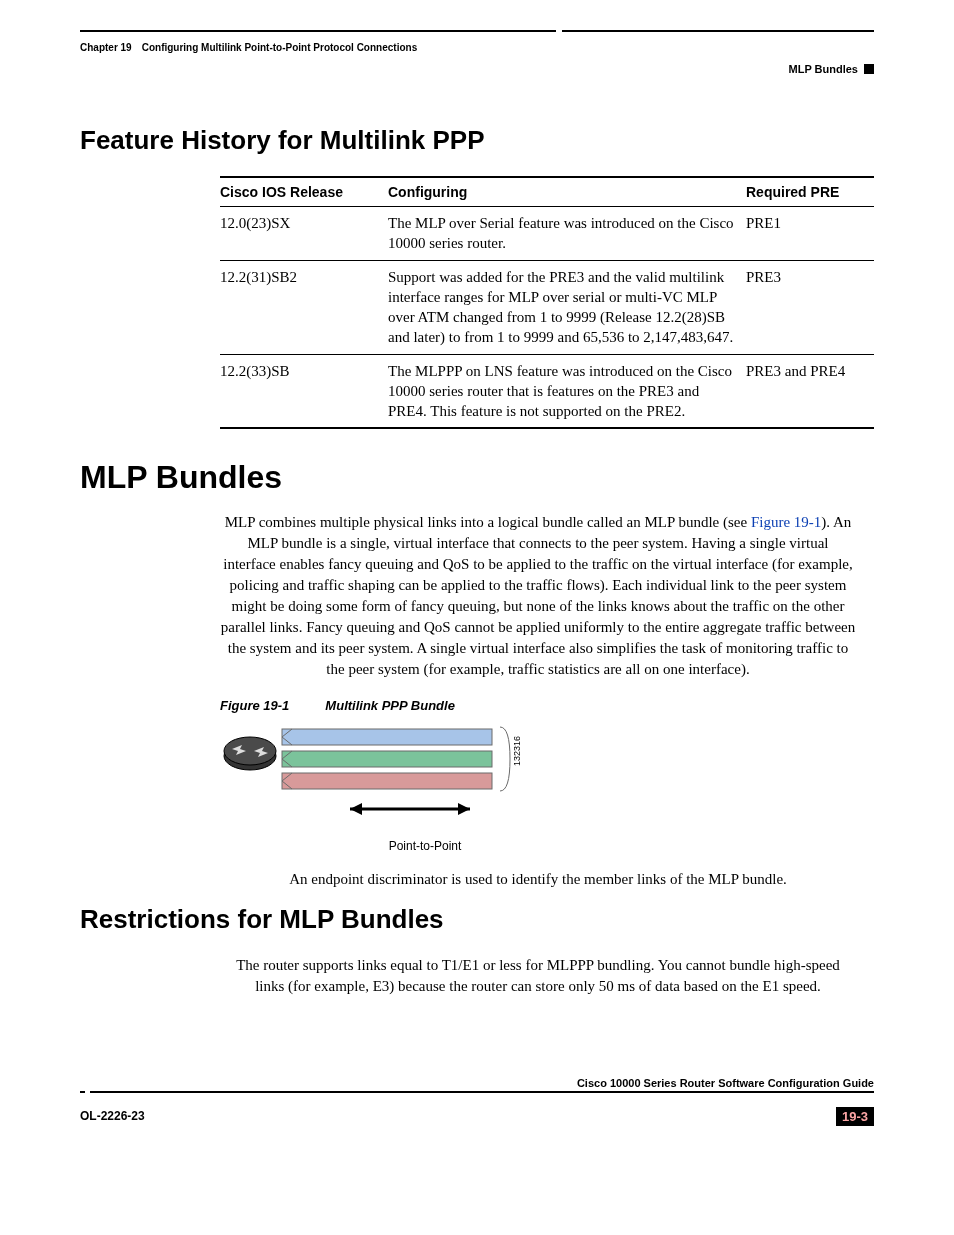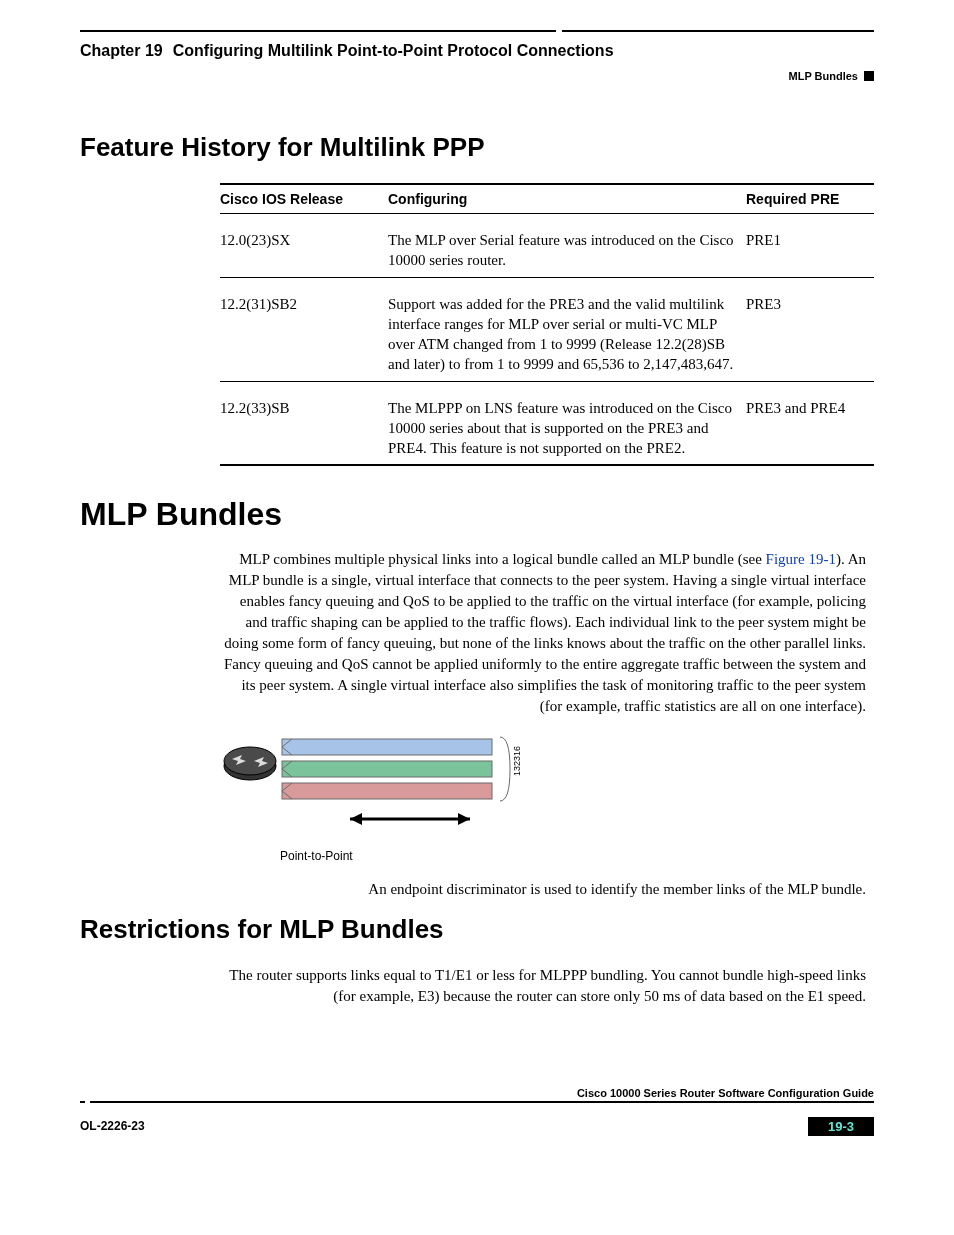--- a/index.html
+++ b/index.html
@@ -22,21 +22,21 @@
   }
   .top-rule-row .bar {
     height: 2px;
     background: #000;
     flex: 1;
   }
   .top-rule-row .left-bar { flex: 0 0 60%; }
   .top-rule-row .gap { flex: 0 0 6px; }
   .chapter-line {
     font-family: Arial, Helvetica, sans-serif;
-    font-size: 16px;
+    font-size: 10px;
     font-weight: bold;
     margin: 10px 0 10px 0;
   }
   .chapter-line .sep { display: inline-block; width: 10px; }
   .breadcrumb-row {
     display: flex;
     justify-content: flex-end;
     align-items: center;
     gap: 6px;
     font-family: Arial, Helvetica, sans-serif;
@@ -72,48 +72,48 @@
     font-size: 14px;
     text-align: left;
     border-top: 2px solid #000;
     border-bottom: 1.5px solid #000;
     padding: 6px 8px 6px 0;
     font-weight: bold;
   }
   table.feat td {
     vertical-align: top;
     border-bottom: 1px solid #000;
-    padding: 16px 10px 6px 0;
+    padding: 6px 10px 6px 0;
     line-height: 1.35;
   }
   table.feat tr:last-child td {
     border-bottom: 2px solid #000;
   }
   .para {
     font-size: 15px;
     line-height: 1.4;
-    margin: 0 8px 14px 0;
-    text-align: right;
+    margin: 0 18px 14px 0;
+    text-align: center;
   }
   .link { color: #0b3fb3; }
   .fig-caption {
     font-family: Arial, Helvetica, sans-serif;
     font-style: italic;
     font-weight: bold;
     font-size: 13px;
     margin: 18px 0 8px 0;
   }
   .fig-caption .num { display:inline-block; margin-right: 36px; }
   .figure {
     margin: 0 0 16px 0;
   }
   .fig-label {
     font-family: Arial, Helvetica, sans-serif;
     font-size: 12px;
-    text-align: left;
+    text-align: center;
     margin-top: 4px;
     width: 290px;
     margin-left: 60px;
   }
   .id-label {
     font-family: Arial, Helvetica, sans-serif;
     font-size: 9px;
   }
   .footer {
     margin-top: 80px;
@@ -138,25 +138,25 @@
   .footer .bottom-row {
     display:flex; justify-content:space-between; align-items:flex-start;
     margin-top:16px;
   }
   .footer .doc-id {
     font-family: Arial, Helvetica, sans-serif;
     font-weight: bold;
     font-size: 12px;
   }
   .footer .pg {
-    background:#000; color:#5eead4;
+    background:#000; color:#fca5a5;
     font-family: Arial, Helvetica, sans-serif;
     font-weight: bold;
     font-size: 13px;
-    padding: 2px 20px;
+    padding: 2px 6px;
     margin-top:-2px;
   }
 </style>
 </head>
 <body>
 
 <div class="page">
 
   <div class="top-rule-row">
     <div class="bar left-bar"></div>
@@ -188,34 +188,37 @@
           <td>The MLP over Serial feature was introduced on the Cisco 10000 series router.</td>
           <td>PRE1</td>
         </tr>
         <tr>
           <td>12.2(31)SB2</td>
           <td>Support was added for the PRE3 and the valid multilink interface ranges for MLP over serial or multi-VC MLP over ATM changed from 1 to 9999 (Release 12.2(28)SB and later) to from 1 to 9999 and 65,536 to 2,147,483,647.</td>
           <td>PRE3</td>
         </tr>
         <tr>
           <td>12.2(33)SB</td>
-          <td>The MLPPP on LNS feature was introduced on the Cisco 10000 series about that is supported on the PRE3 and PRE4. This feature is not supported on the PRE2.</td>
+          <td>The MLPPP on LNS feature was introduced on the Cisco 10000 series router that is features on the PRE3 and PRE4. This feature is not supported on the PRE2.</td>
           <td>PRE3 and PRE4</td>
         </tr>
       </tbody>
     </table>
   </div>
 
   <h1 class="big-section">MLP Bundles</h1>
 
   <div class="body-indent">
     <p class="para">
       <span>MLP combines multiple physical links into a logical bundle called an MLP bundle (see </span><span class="link">Figure 19-1</span><span>). An MLP bundle is a single, virtual interface that connects to the peer system. Having a single virtual interface enables fancy queuing and QoS to be applied to the traffic on the virtual interface (for example, policing and traffic shaping can be applied to the traffic flows). Each individual link to the peer system might be doing some form of fancy queuing, but none of the links knows about the traffic on the other parallel links. Fancy queuing and QoS cannot be applied uniformly to the entire aggregate traffic between the system and its peer system. A single virtual interface also simplifies the task of monitoring traffic to the peer system (for example, traffic statistics are all on one interface).</span>
     </p>
 
+    <div class="fig-caption">
+      <span class="num">Figure 19-1</span><span>Multilink PPP Bundle</span>
+    </div>
 
     <div class="figure">
       <svg width="340" height="110" viewBox="0 0 340 110">
 
         <ellipse cx="30" cy="35" rx="26" ry="14" fill="#333" stroke="#000"></ellipse>
         <ellipse cx="30" cy="30" rx="26" ry="14" fill="#4a4a4a" stroke="#000"></ellipse>
         <path d="M12 28 l10 -4 l-2 4 l6 2 l-10 4 l2 -4 z" fill="#ddd"></path>
         <path d="M48 32 l-10 4 l2 -4 l-6 -2 l10 -4 l-2 4 z" fill="#ddd"></path>
 
         <g stroke="#6b6b6b" stroke-width="1">

